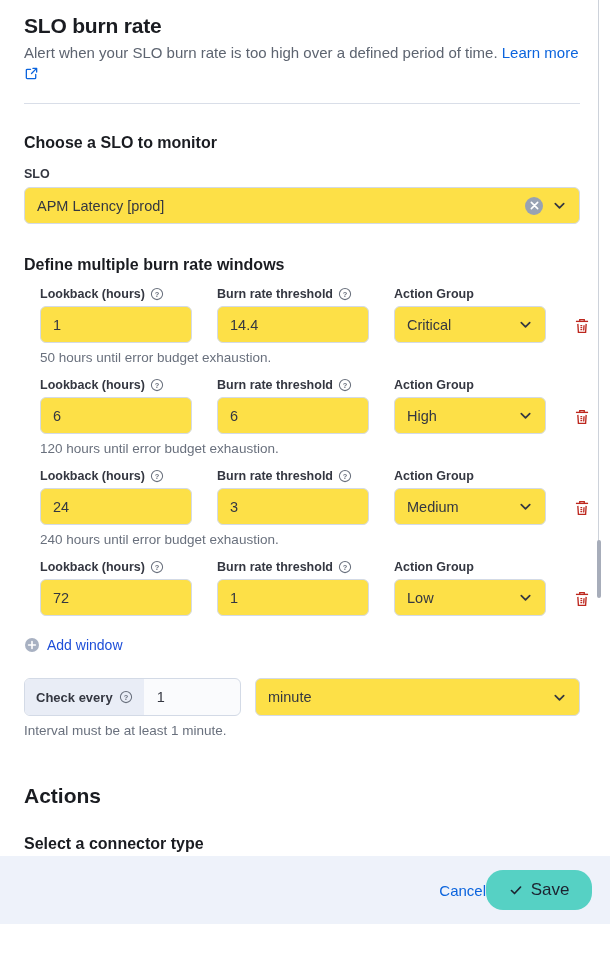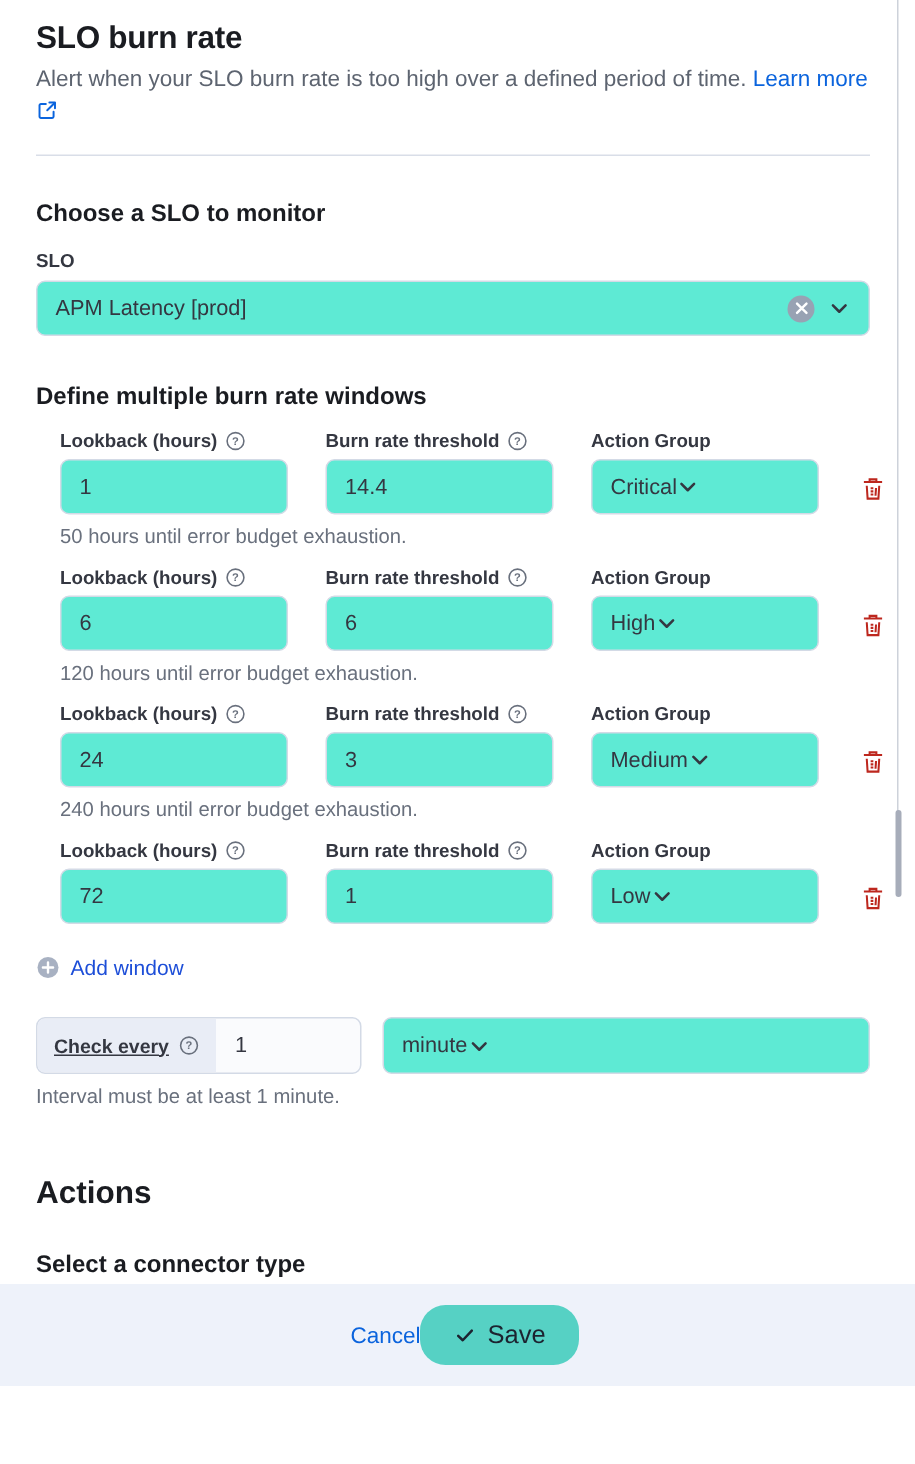--- a/index.html
+++ b/index.html
@@ -17,63 +17,63 @@
   .ext-line { margin-top:3px; height:16px; }
   .divider { margin-top:21px; border-top:1px solid #d9dee8; }
 
   
   .h2 { font-size:16px; font-weight:700; color:#1a1c21; }
   .h1b { font-size:21px; font-weight:700; color:#1a1c21; }
 
   
   .field-label { font-size:12.5px; font-weight:700; color:#343741; display:flex; align-items:center; gap:5px; }
   .input-box {
-    height:37px; background:#5eead4; border:1px solid #d3dae6; border-radius:6px;
+    height:37px; background:#fde047; border:1px solid #d3dae6; border-radius:6px;
     display:flex; align-items:center; padding:0 12px; font-size:14.5px; color:#343741;
   }
   .combo { margin-top:6px; justify-content:space-between; }
   .combo-icons { display:flex; align-items:center; gap:9px; }
   .clear-btn { width:18px; height:18px; border-radius:50%; background:#98a2b3; color:#fff;
     display:flex; align-items:center; justify-content:center; font-size:11px; font-weight:700; cursor:pointer; }
-  .select-box { cursor:pointer; }
+  .select-box { justify-content:space-between; cursor:pointer; }
   .hint { font-size:13.5px; color:#69707d; }
 
   
   .win-row { display:grid; grid-template-columns:152px 152px 152px 1fr; column-gap:25px; margin-top:13px;margin-left:16px; }
   .win-row .col .input-box, .win-row .col .select-box { margin-top:5px; }
   .trash-cell { display:flex; align-items:center; justify-content:center; padding-top:22px; }
   .trash-btn { background:none; border:none; cursor:pointer; padding:2px; }
   .row-hint { grid-column:1 / -1; margin-top:7px; }
 
   .add-window { margin-top:21px; display:flex; align-items:center; gap:7px;
     font-size:14px; color:#1d4ed8; background:none; border:none; cursor:pointer; }
 
   
   .sched-row { margin-top:25px; display:flex; gap:14px; }
   .check-group { width:217px; height:38px; border:1px solid #d3dae6; border-radius:6px;
     display:flex; overflow:hidden; background:#fafbfd; }
   .check-prepend { background:#e9edf6; display:flex; align-items:center; gap:6px;
-    padding:0 11px; font-size:13px; font-weight:700; color:#343741; white-space:nowrap;text-decoration:underline; }
+    padding:0 11px; font-size:13px; font-weight:700; color:#343741; white-space:nowrap; }
   .check-value { display:flex; align-items:center; padding:0 13px; font-size:14.5px; }
   .unit-select { flex:1; height:38px; margin-top:0; }
   .sched-hint { margin-top:7px; }
 
   
   .actions-h { margin-top:46px; }
   .connector-h { margin-top:27px; }
   .connector-row { margin-top:43px; display:flex; }
   .connector-card { flex:1; display:flex; justify-content:center; cursor:pointer; }
   .d3-badge { width:33px; height:33px; border-radius:50%;
     background:linear-gradient(180deg,#17336e 0%,#1d4f9e 55%,#3c7ad0 100%);
     color:#fff; font-size:14px; font-weight:800; display:flex; align-items:center; justify-content:center;
     text-shadow:0 0 2px #122a5c; letter-spacing:0.5px; }
 
   
   .footer { position:absolute; left:0; right:0; bottom:0; height:68px; background:#eef2fa;
-    display:flex; align-items:center; justify-content:center; padding:0 18px 0 28px; z-index:5; }
+    display:flex; align-items:center; justify-content:flex-end; padding:0 18px 0 28px; z-index:5; }
   .cancel-link { font-size:15px; color:#0b64dd; background:none; border:none; cursor:pointer; }
   .save-btn { width:106px; height:40px; background:#56d1c4; border:none; border-radius:17px;
     display:flex; align-items:center; justify-content:center; gap:8px;
     font-family:"Liberation Sans",sans-serif; font-size:17px; font-weight:500; color:#1c2330; cursor:pointer; }
 
   
   .scroll-track { position:absolute; top:0; right:11px; width:1px; height:590px; background:#cdd2da; }
   .scroll-thumb { position:absolute; top:540px; right:9px; width:4px; height:58px; background:#a7adba; border-radius:2px; }
 
   svg { display:block; }

